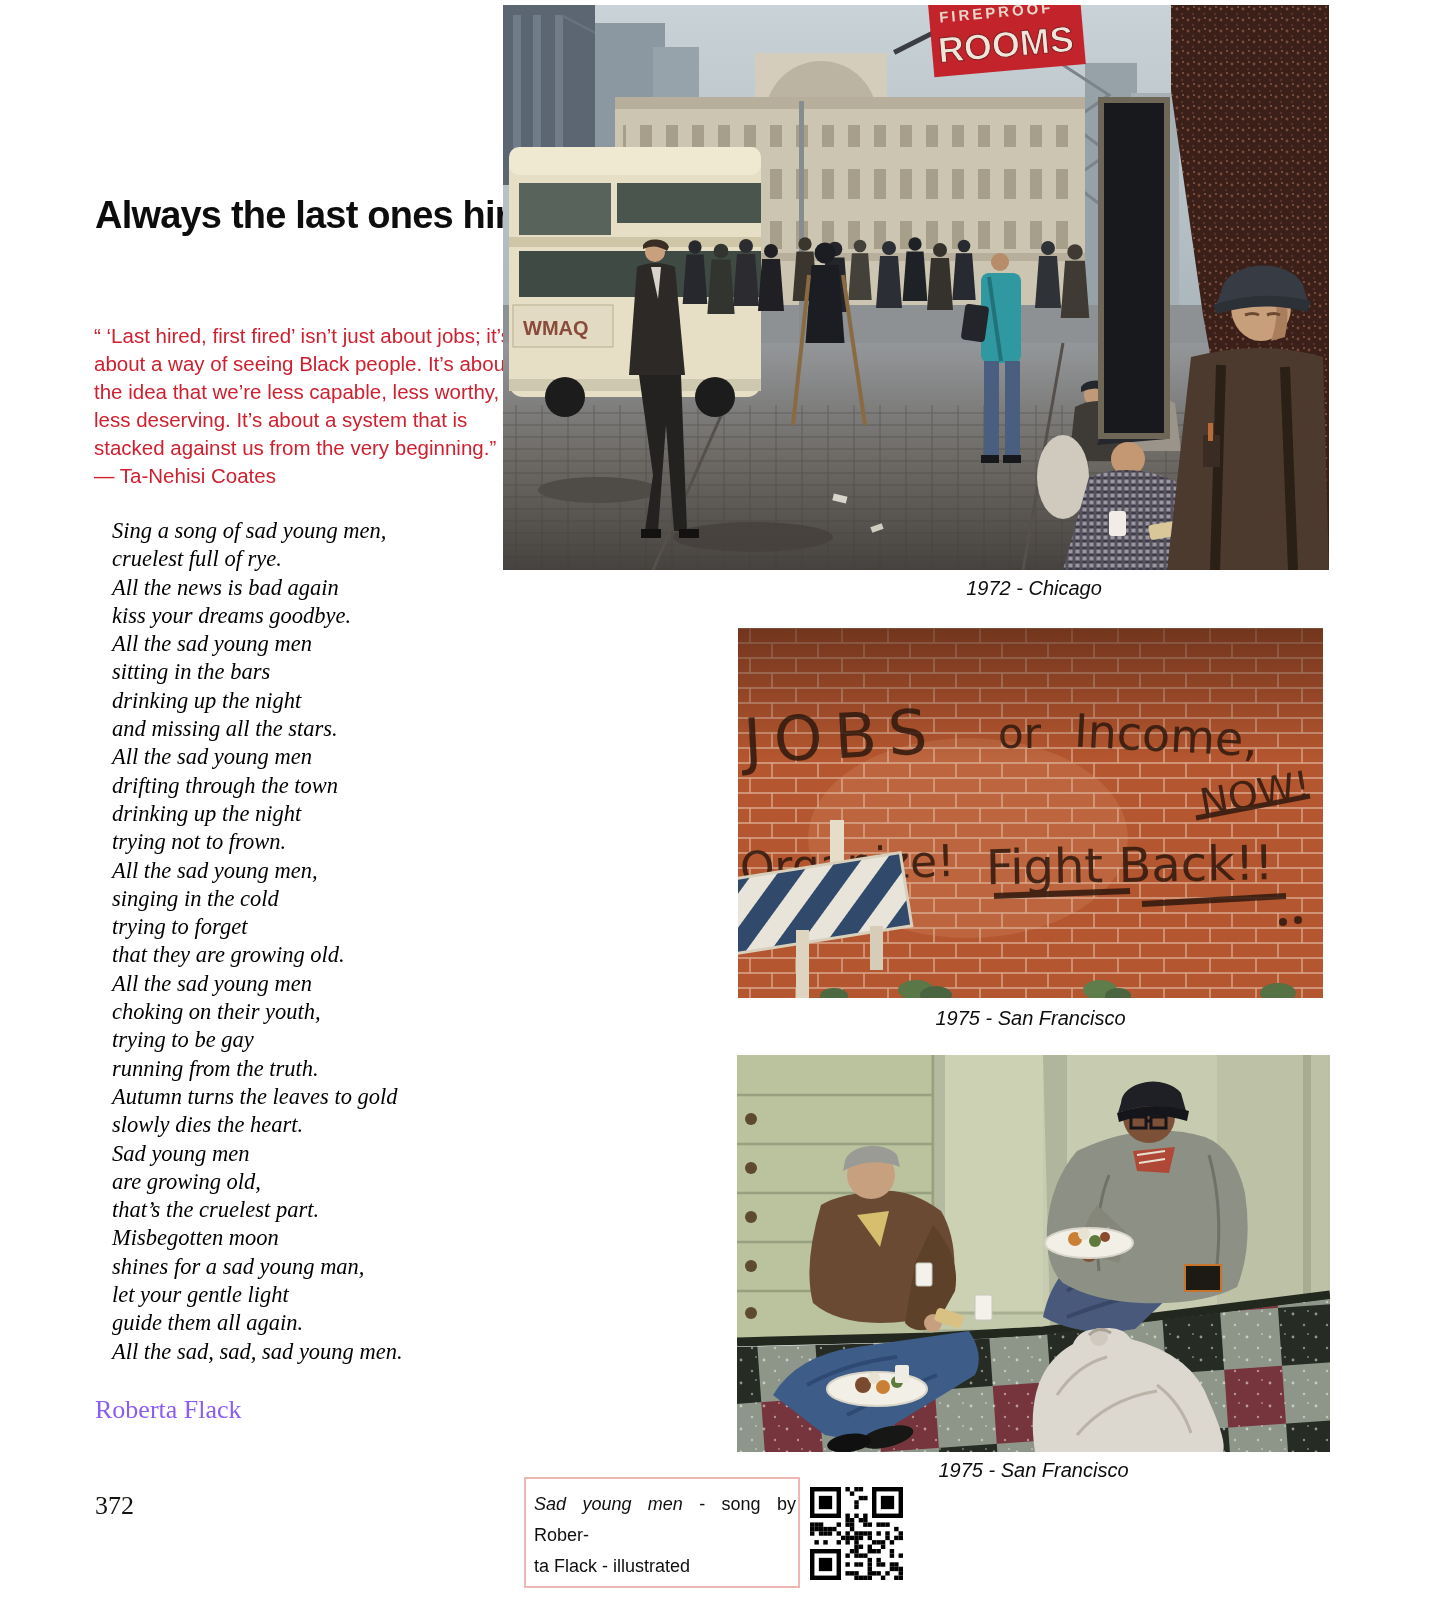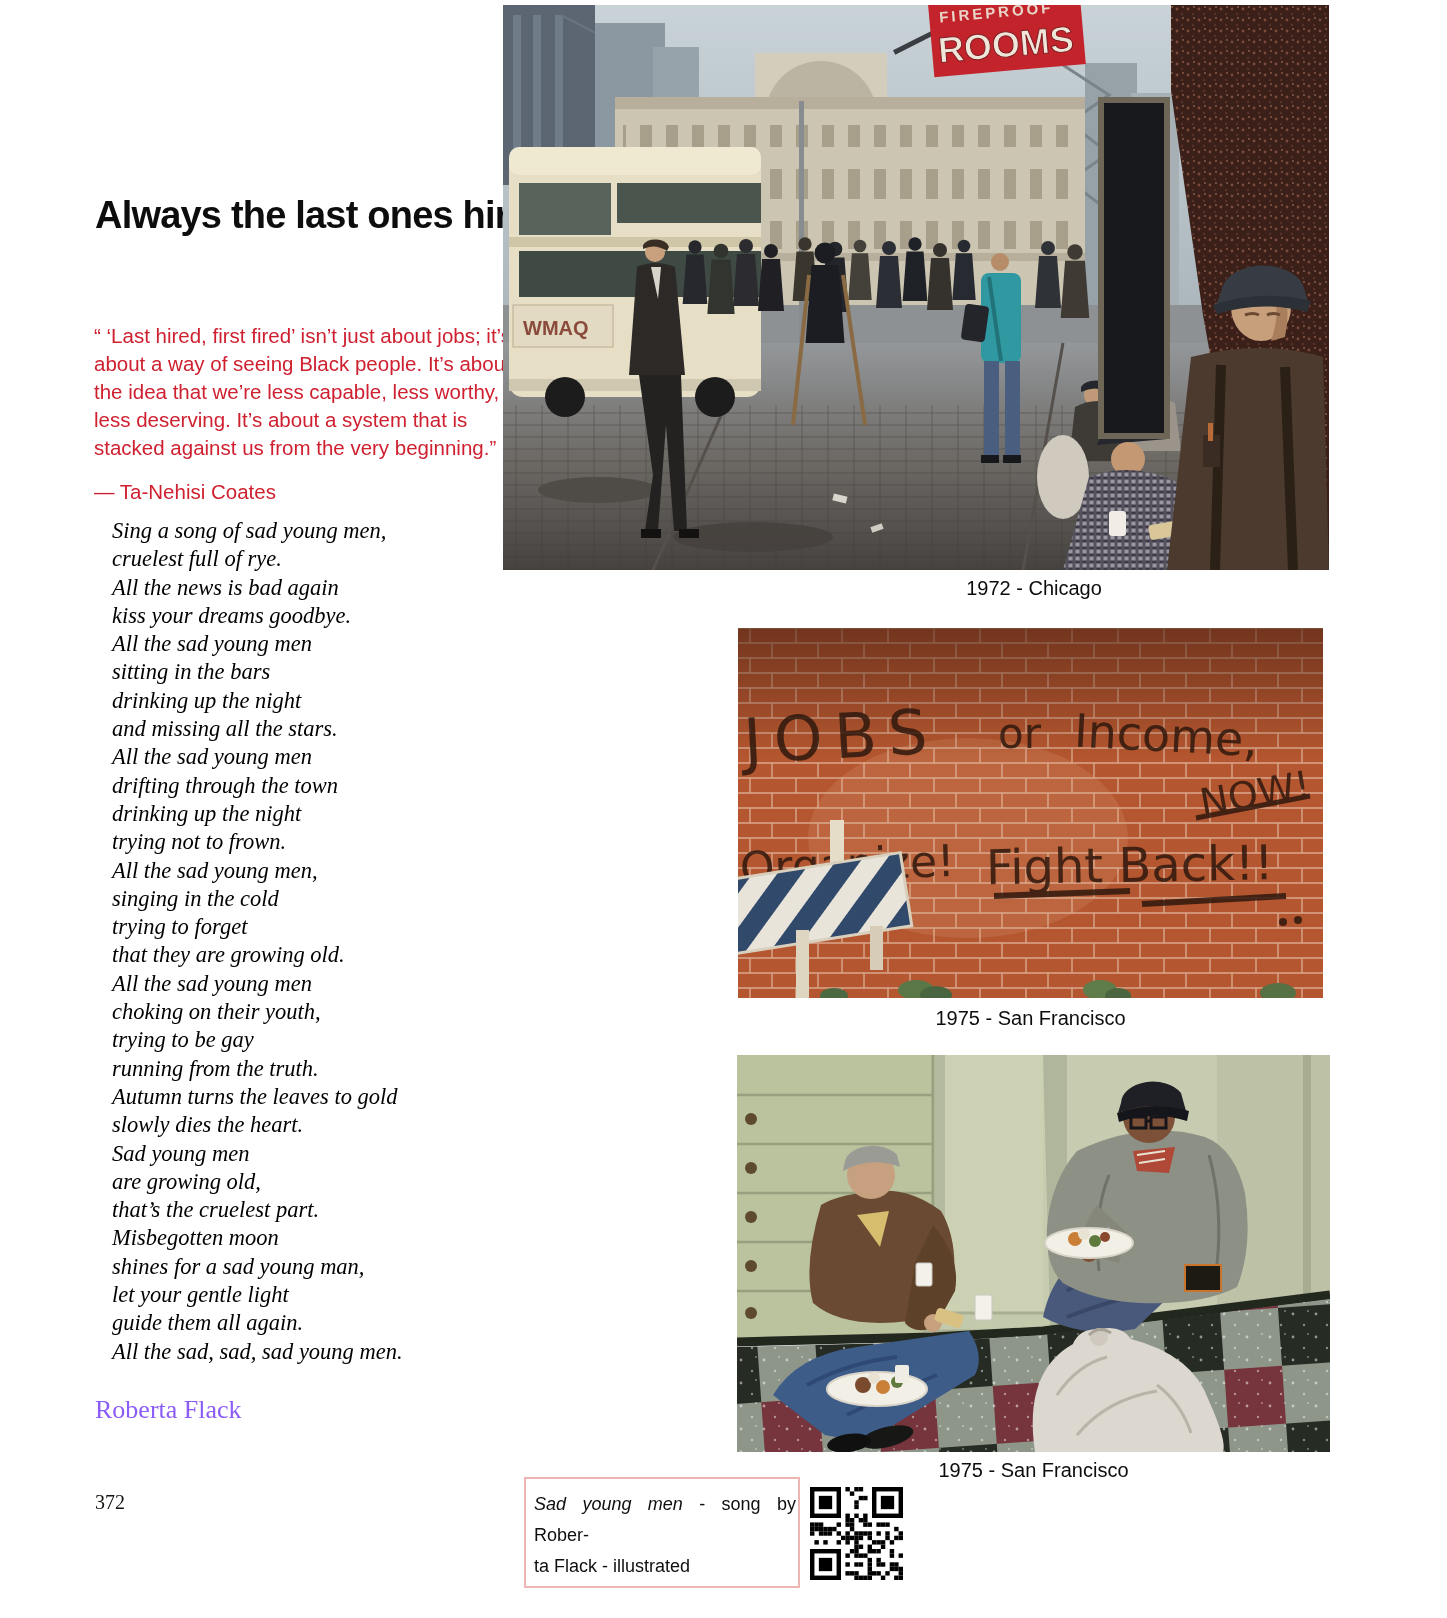--- a/index.html
+++ b/index.html
@@ -5,38 +5,38 @@
   html,body{margin:0;padding:0;background:#ffffff;}
   .page{position:relative;width:1447px;height:1618px;background:#ffffff;overflow:hidden;
         font-family:"Liberation Sans",sans-serif;color:#111;}
 
   .title{position:absolute;left:95px;top:194px;font-size:38px;font-weight:bold;
          letter-spacing:-0.8px;color:#0d0d0d;margin:0;}
 
   .quote{position:absolute;left:94px;top:322px;font-size:20.5px;line-height:28px;
          color:#cf2030;white-space:nowrap;}
   .quote .line{white-space:nowrap;}
-  .quote-attr{margin-top:16px;}
+  .quote-attr{margin-top:0;}
 
   .poem{position:absolute;left:112px;top:517px;font-family:"Liberation Serif",serif;
         font-style:italic;font-size:22.5px;line-height:28.3px;color:#000000;white-space:nowrap;}
 
   .poem-author{position:absolute;left:95px;top:1395px;font-family:"Liberation Serif",serif;
         font-size:26px;color:#8b5cf6;}
 
   .page-number{position:absolute;left:95px;top:1491px;font-family:"Liberation Serif",serif;
-        font-size:20px;color:#15130f;}
+        font-size:26px;color:#15130f;}
 
   .photo{position:absolute;margin:0;padding:0;line-height:0;}
   .photo svg{display:block;}
   .photo1{left:503px;top:5px;width:826px;height:565px;}
   .photo2{left:738px;top:628px;width:585px;height:370px;}
   .photo3{left:737px;top:1055px;width:593px;height:397px;}
 
-  .caption{position:absolute;font-size:20px;color:#0d0d0d;text-align:center;line-height:22px;}
+  .caption{position:absolute;font-size:20px;color:#0d0d0d;text-align:center;line-height:22px;font-style:italic;}
   .cap1{left:738px;width:592px;top:577px;}
   .cap2{left:738px;width:585px;top:1007px;}
   .cap3{left:737px;width:593px;top:1459px;}
 
   .cbox{position:absolute;left:524px;top:1477px;width:262px;height:89px;
         border:2px solid #efb5b2;padding:10px 2px 8px 8px;font-size:18px;line-height:31px;color:#0f0f0f;}
   .cbox-l1{display:block;text-align:justify;text-align-last:justify;}
   .cbox-l2{display:block;text-align:left;}
   .cbox .it{font-style:italic;}
 

